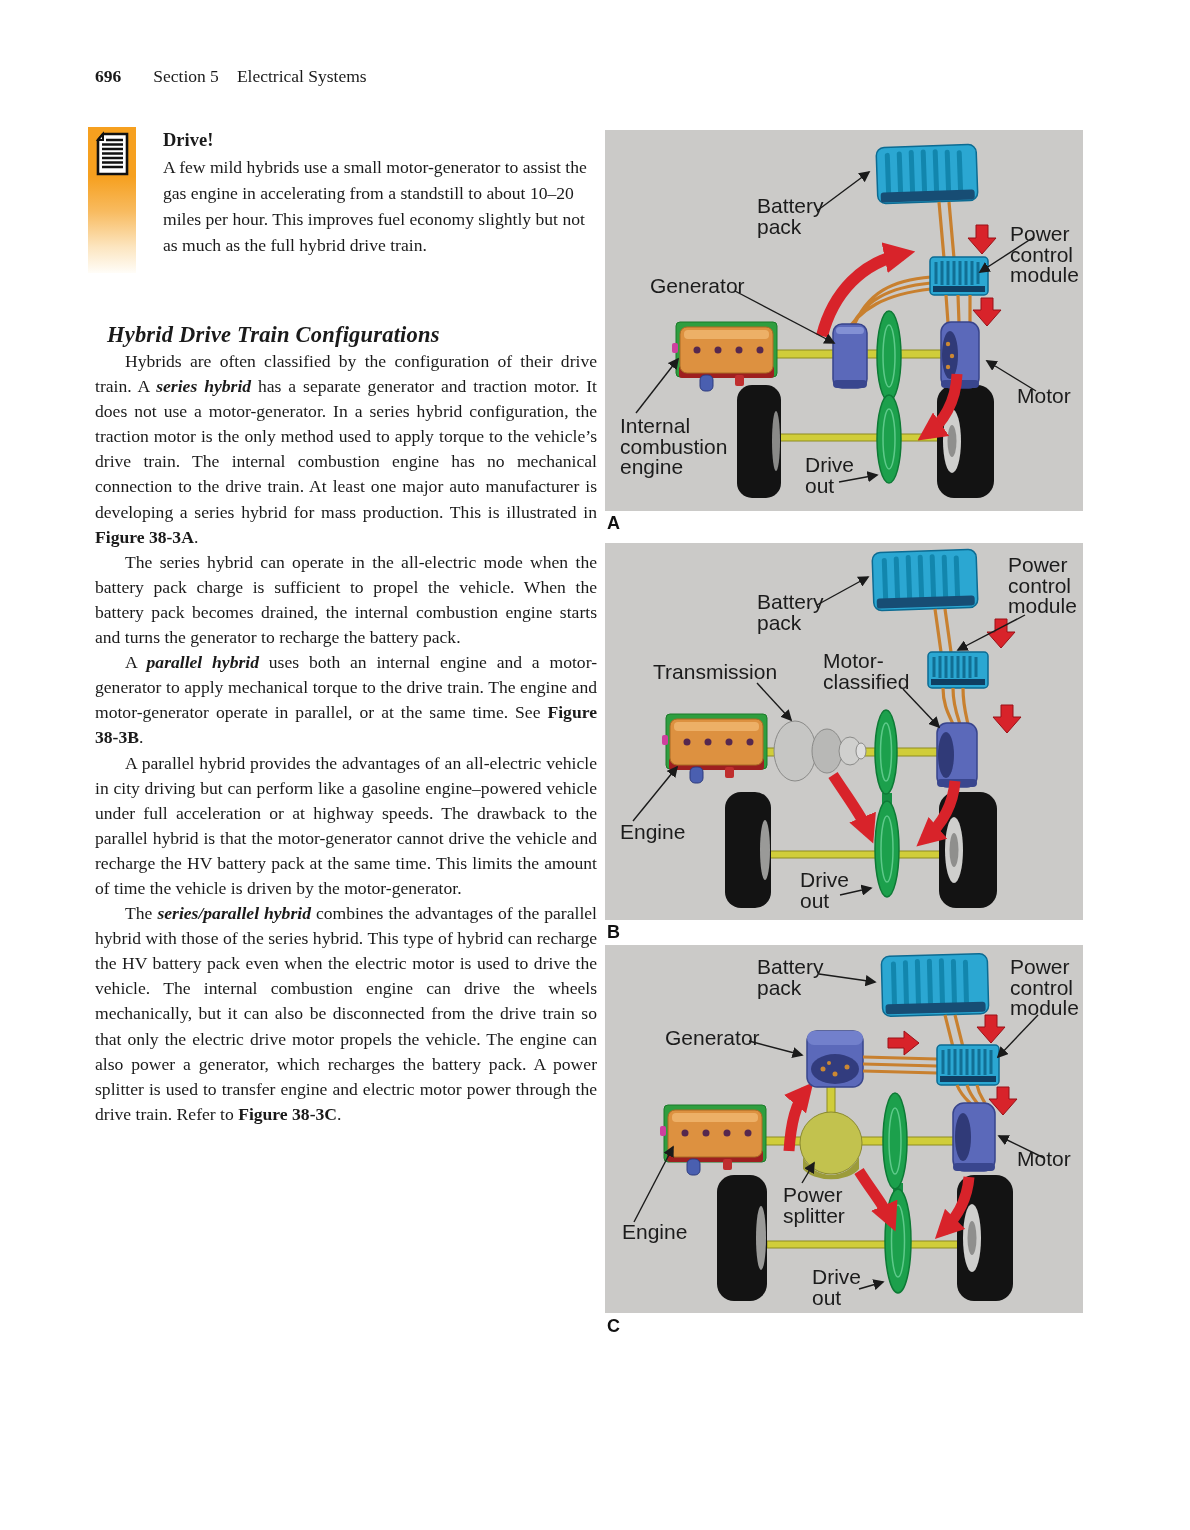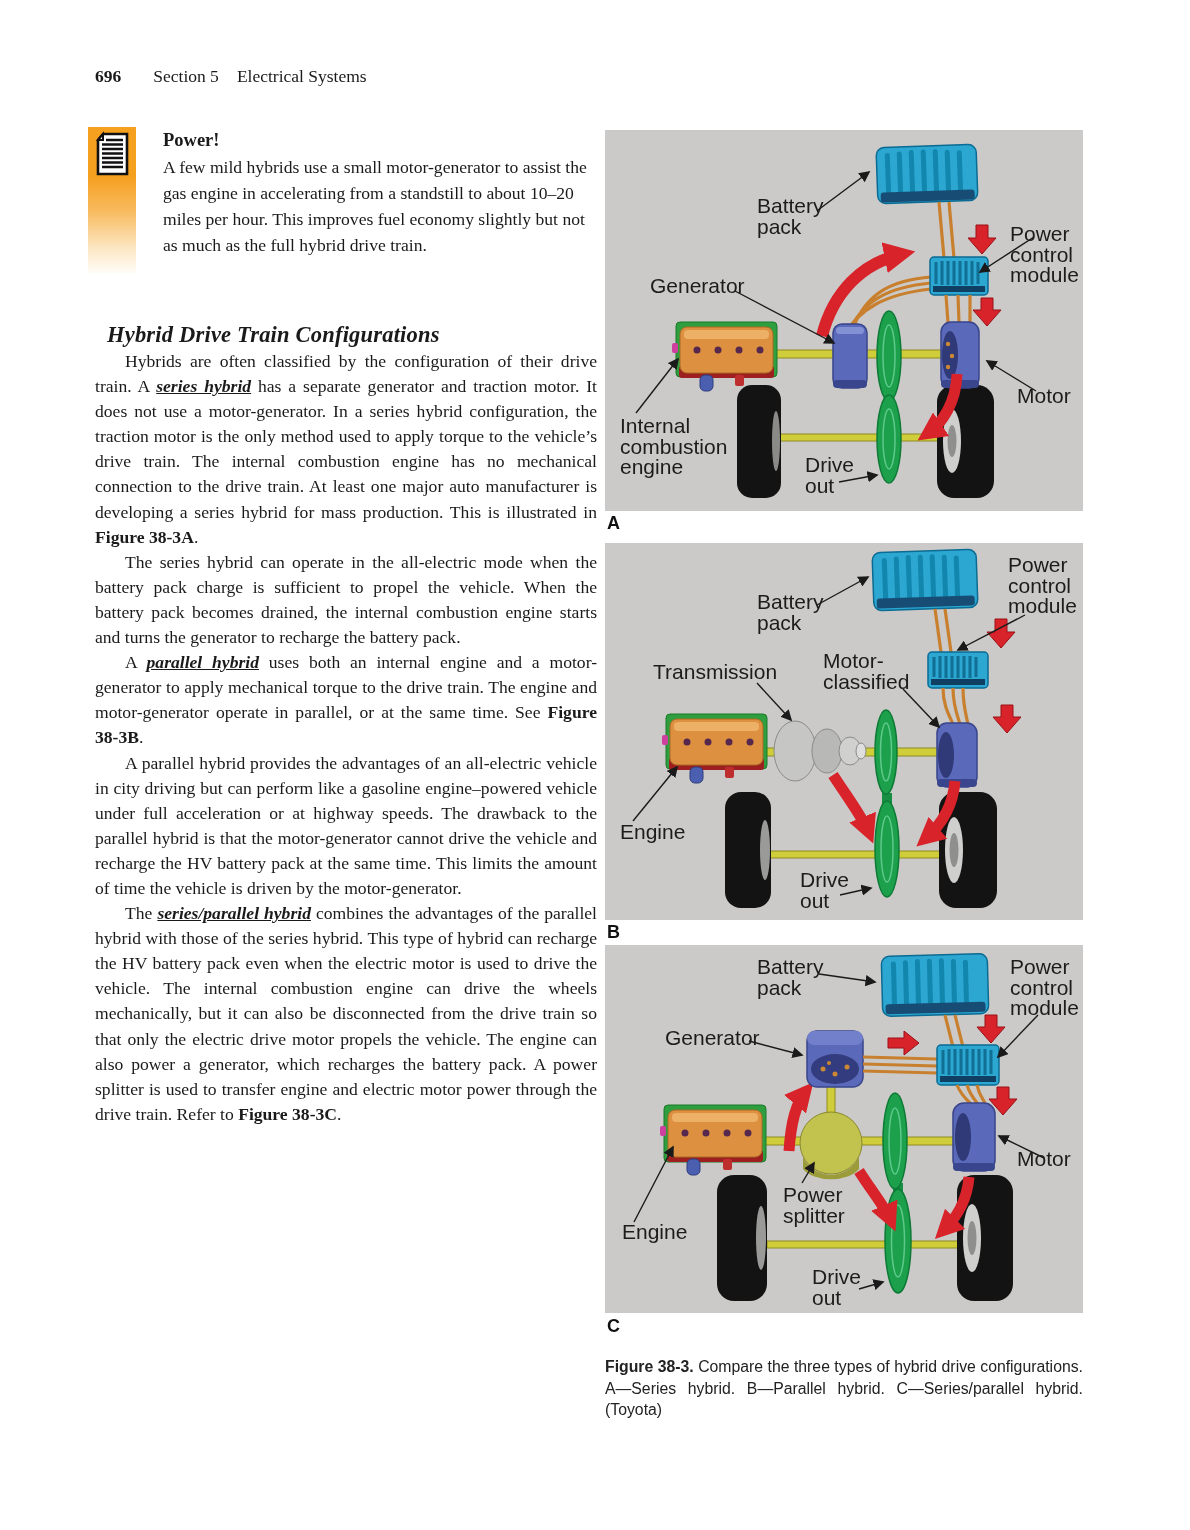--- a/index.html
+++ b/index.html
@@ -17,21 +17,21 @@
   .notetext{position:absolute;left:75px;top:0;width:424px;font-size:17.6px;line-height:26px;}
   .notetitle{font-weight:bold;font-size:18.5px;margin:0 0 1px 0;}
   .notebody{margin:0;}
 
   .heading{position:absolute;left:95px;top:310px;font-size:22.5px;font-weight:bold;
            font-style:italic;margin:12px;letter-spacing:.2px;}
 
   .bodycol{position:absolute;left:95px;top:349px;width:502px;font-size:17.6px;line-height:25.1px;}
   .bodycol p{margin:0;text-indent:30px;text-align:justify;}
   .rt-b{font-weight:bold;}
-  .rt-bi{font-weight:bold;font-style:italic;text-decoration:underline;}
+  .rt-bi{font-weight:bold;font-style:italic;}
 
   .panel{position:absolute;left:605px;width:478px;background:#cbcac8;}
   .dlabel{position:absolute;font-family:"Liberation Sans",sans-serif;font-size:21px;
           line-height:20.5px;color:#1c1c1c;white-space:pre-line;}
   .pletter{position:absolute;left:607px;font-family:"Liberation Sans",sans-serif;
            font-weight:bold;font-size:18px;color:#111;}
   .caption{position:absolute;left:605px;top:1356px;width:478px;
            font-family:"Liberation Sans",sans-serif;font-size:15.8px;line-height:21.5px;
            margin:0;color:#222;text-align:justify;}
   .cap-bold{font-weight:bold;}
@@ -50,21 +50,21 @@
     <div class="notestrip">
       <span class="noteicon">
         <svg width="40" height="46" viewBox="0 0 40 46">
           <path d="M11,3 H35 V43 H6 V9 Z" fill="#ffffff" stroke="#111" stroke-width="2.6"></path>
           <path d="M11,3 L11,9 L6,9 Z" fill="#ffffff" stroke="#111" stroke-width="2"></path>
           <path d="M14,9 H31 M10,13.5 H31 M10,18 H31 M10,22.5 H31 M10,27 H31 M10,31.5 H31 M10,36 H31" stroke="#111" stroke-width="2.3"></path>
         </svg>
       </span>
     </div>
     <div class="notetext">
-      <p class="notetitle">Power!</p>
+      <p class="notetitle">Drive!</p>
       <p class="notebody">A few mild hybrids use a small motor-generator to assist the gas engine in accelerating from a standstill to about 10–20 miles per hour. This improves fuel economy slightly but not as much as the full hybrid drive train.</p>
     </div>
   </div>
 
   <h2 class="heading">Hybrid Drive Train Configurations</h2>
 
   <div class="bodycol">
     <p><span>Hybrids are often classified by the configuration of their drive train. A </span><span class="rt-bi">series hybrid</span><span> has a separate generator and traction motor. It does not use a motor-generator. In a series hybrid configuration, the traction motor is the only method used to apply torque to the vehicle’s drive train. The internal combustion engine has no mechanical connection to the drive train. At least one major auto manufacturer is developing a series hybrid for mass production. This is illustrated in </span><span class="rt-b">Figure 38-3A</span><span>.</span></p>
     <p><span>The series hybrid can operate in the all-electric mode when the battery pack charge is sufficient to propel the vehicle. When the battery pack becomes drained, the internal combustion engine starts and turns the generator to recharge the battery pack.</span></p>
     <p><span>A </span><span class="rt-bi">parallel hybrid</span><span> uses both an internal engine and a motor-generator to apply mechanical torque to the drive train. The engine and motor-generator operate in parallel, or at the same time. See </span><span class="rt-b">Figure 38-3B</span><span>.</span></p>
@@ -393,15 +393,14 @@
     <div class="dlabel" style="left:60px;top:83px;">Generator</div>
     <div class="dlabel" style="left:178px;top:240px;">Power
 splitter</div>
     <div class="dlabel" style="left:17px;top:277px;">Engine</div>
     <div class="dlabel" style="left:412px;top:204px;">Motor</div>
     <div class="dlabel" style="left:207px;top:322px;">Drive
 out</div>
   </div>
   <div class="pletter" style="top:1316px;">C</div>
 
-  <p class="caption"><span class="cap-bold">Figure 38-3.</span><span> Compare the three types of hybrid drive configurations. A—Series hybrid. B—Parallel hybrid. C—Series/parallel hybrid.  (Toyota)</span></p>
 
 </div>
 
 </body></html>

